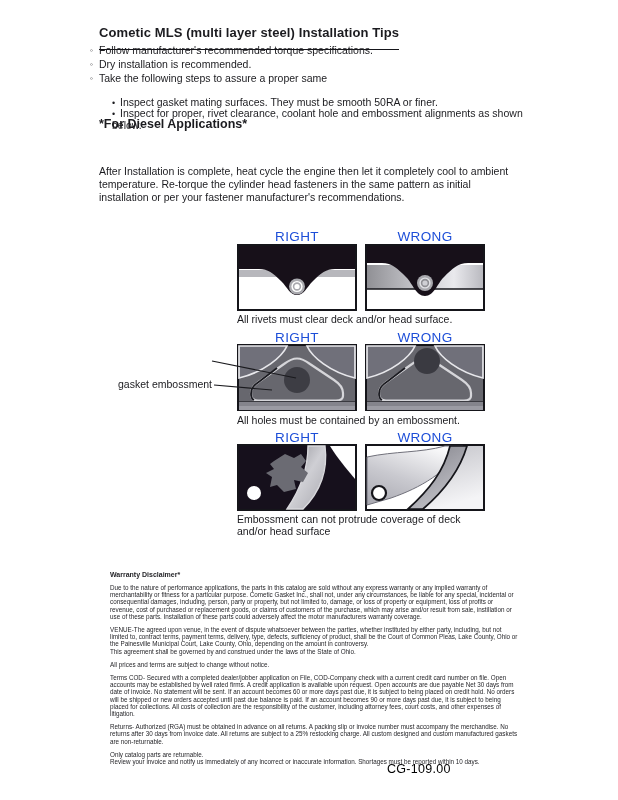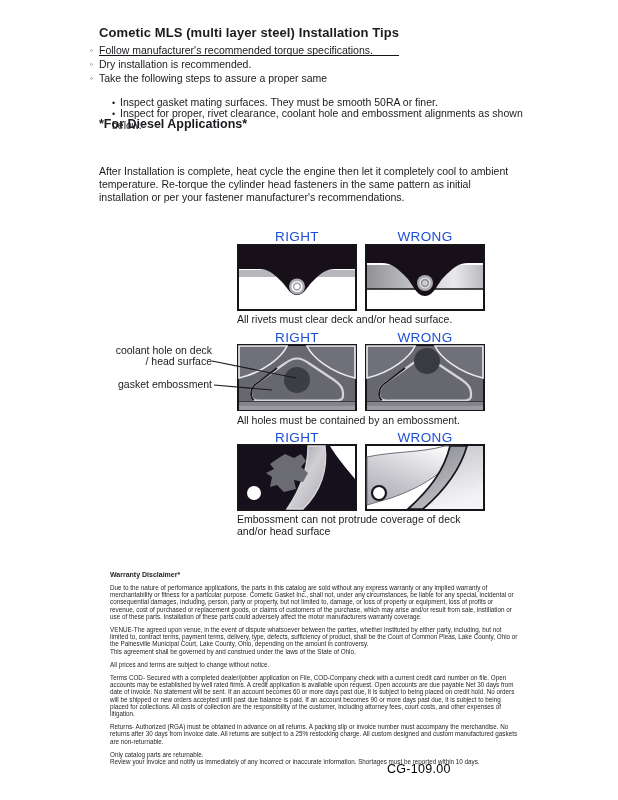--- a/index.html
+++ b/index.html
@@ -4,21 +4,21 @@
 <style>
   html,body{margin:0;padding:0;background:#e9e9e9;}
   .page{
     position:relative;width:618px;height:800px;background:#ffffff;
     font-family:"Liberation Sans","DejaVu Sans",sans-serif;color:#1b1b1f;
     overflow:hidden;margin:0 auto;
   }
   .abs{position:absolute;}
   .title{
     left:99px;top:25px;font-size:13px;font-weight:bold;
-    border-bottom:1.5px solid #15151a;padding-bottom:15px;letter-spacing:.1px;
+    border-bottom:1.5px solid #15151a;padding-bottom:9px;letter-spacing:.1px;
   }
   .bullet-line{left:90px;width:440px;font-size:10.5px;line-height:11px;}
   .bullet-line .marker{display:inline-block;width:9px;font-size:8px;vertical-align:1px;}
   .sub-bullet-line{left:112px;width:428px;font-size:10.5px;line-height:11px;margin-top:12px;}
   .sub-bullet-line .marker{display:inline-block;width:8px;font-size:9px;vertical-align:0;}
   .diesel-heading{left:99px;top:117px;font-size:12.5px;font-weight:bold;}
   .para{left:99px;width:424px;font-size:10.5px;line-height:13px;}
   .dg-label{width:120px;text-align:center;font-size:13.5px;color:#1d4ed8;letter-spacing:.4px;}
   .panel{width:120px;height:67px;}
   .caption{left:237px;width:300px;font-size:10.5px;line-height:11.5px;white-space:pre-line;}
@@ -87,22 +87,20 @@
       <circle cx="60" cy="39" r="5.6" fill="#e2e2e6"></circle>
       <circle cx="60" cy="39" r="3.4" fill="#cfcfd4" stroke="#8f8f94" stroke-width="1.6"></circle>
     </svg>
   </div>
 
   <div class="abs caption" style="top:314px">All rivets must clear deck and/or head surface.</div>
 
   <div class="abs dg-label" style="left:237px;top:330px">RIGHT</div>
   <div class="abs dg-label" style="left:365px;top:330px">WRONG</div>
 
-  <div class="abs side-label" style="left:112px;top:345px;width:100px">coolant hole on
-deck / head surface</div>
   <div class="abs side-label" style="left:110px;top:379px;width:102px">gasket embossment</div>
 
   <div class="abs panel" style="left:237px;top:344px">
     <svg viewBox="0 0 120 67" width="120" height="67">
       <rect x="1" y="1" width="118" height="65" fill="#67676e" stroke="#15151a" stroke-width="2"></rect>
       <path d="M2,2 H50 C45,13 27,28 2,34 Z" fill="#70707a" stroke="#e8e8ec" stroke-width="1.7"></path>
       <path d="M70,2 H118 V34 C93,28 75,13 70,2 Z" fill="#70707a" stroke="#e8e8ec" stroke-width="1.7"></path>
       <path d="M14,50 C14,44 17,41 23,37 L47,20 C53,15.5 56.5,14.5 60,14.5 C63.5,14.5 67,15.5 73,20 L97,36 C103,40 106,44 106,49 L106,52 C106,55 103,56.5 99,56.5 L21,56.5 C17,56.5 14,55 14,50 Z" fill="none" stroke="#d6d6da" stroke-width="2.2"></path>
       <path d="M40,24 L23,37 C17,41 14,44 14,50 C14,53 15,55 17,56" fill="none" stroke="#1a1a20" stroke-width="1.8"></path>
       <circle cx="60" cy="36" r="13" fill="#3d3d44"></circle>

